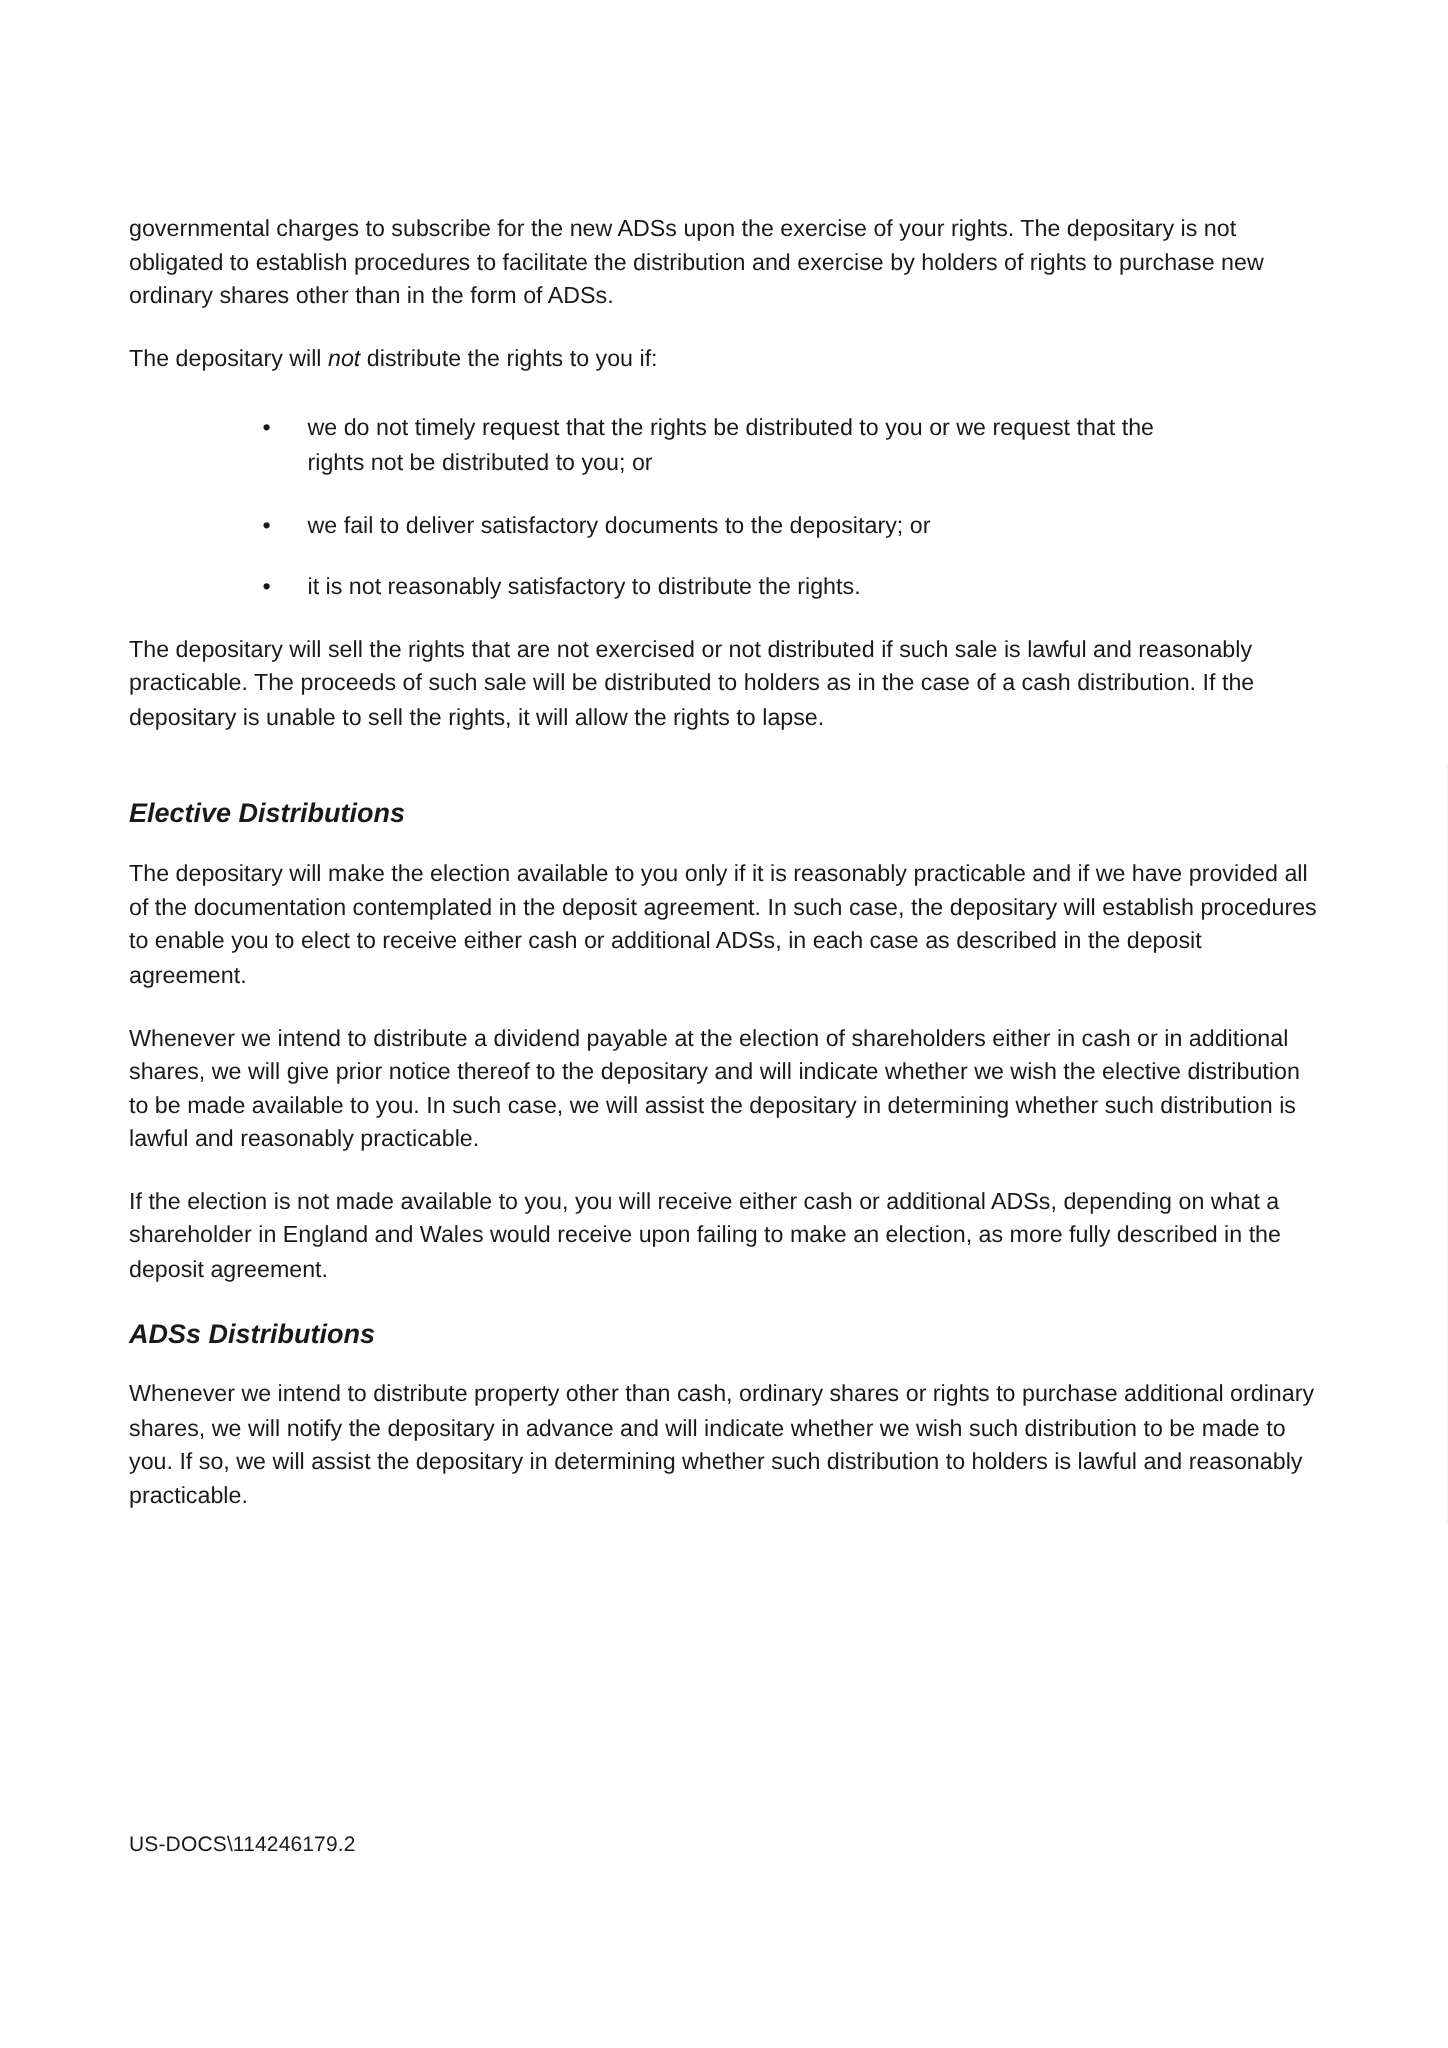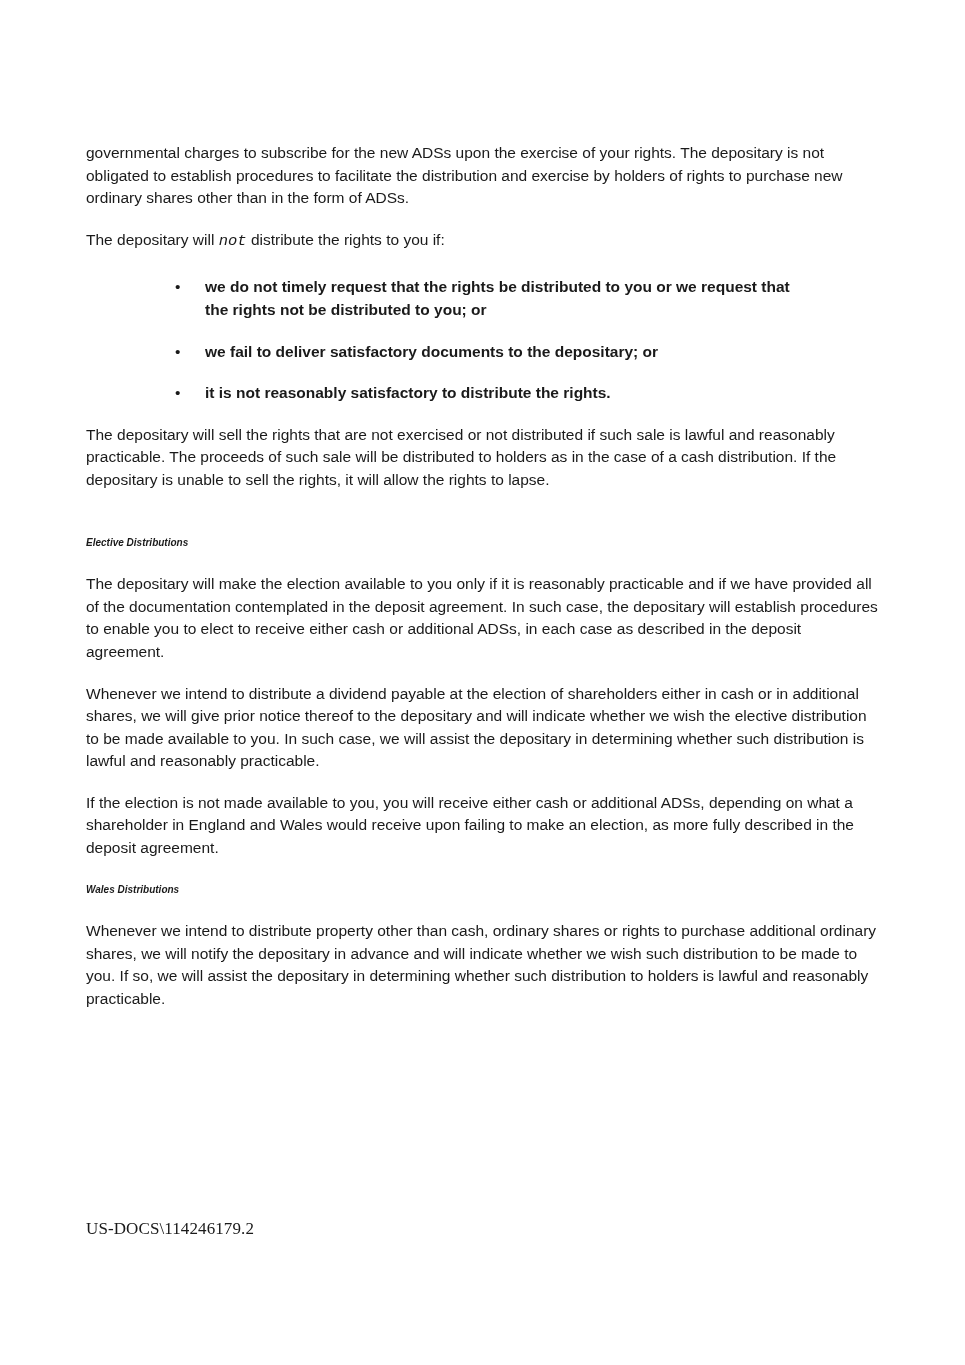--- a/index.html
+++ b/index.html
@@ -17,49 +17,48 @@
   .content {
     position: absolute;
     left: 86px;
     top: 142px;
     width: 795px;
     font-size: 15.5px;
     line-height: 22.6px;
     text-align: left;
   }
   .content p { margin: 0 0 19px 0; }
-  .para-inline em { font-style: italic; font-family: Liberation Mono, monospace; }
+  .para-inline em { font-style: italic; }
   .bullets { margin: 24px 0 0 89px; }
   .bullet {
     display: flex;
     width: 620px;
     margin-bottom: 19px;
   }
   .bullet .marker {
     flex: 0 0 30px;
     width: 30px;
   }
-  .bullet .btext { flex: 1 1 auto; max-width: 590px; font-weight: bold; }
+  .bullet .btext { flex: 1 1 auto; max-width: 590px; }
   .section-heading {
     font-weight: bold;
     font-style: italic;
-    font-size: 10px;
+    font-size: 18px;
     line-height: 22.6px;
     margin: 0 0 19px 0;
   }
   .section-heading.first { margin-top: 40px; }
   .footer {
     position: absolute;
     left: 86px;
     top: 1222px;
-    font-size: 17px;
+    font-size: 14px;
     line-height: 14px;
     color: #1a1a1a;
     letter-spacing: 0.1px;
-    font-family: Liberation Serif, serif;
   }
 </style>
 </head>
 <body>
 
 <div class="page">
   <div class="content">
 
     <p>governmental charges to subscribe for the new ADSs upon the exercise of your rights. The depositary is not obligated to establish procedures to facilitate the distribution and exercise by holders of rights to purchase new ordinary shares other than in the form of ADSs.</p>
 
@@ -83,21 +82,21 @@
     <p>The depositary will sell the rights that are not exercised or not distributed if such sale is lawful and reasonably practicable. The proceeds of such sale will be distributed to holders as in the case of a cash distribution. If the depositary is unable to sell the rights, it will allow the rights to lapse.</p>
 
     <h3 class="section-heading first">Elective Distributions</h3>
 
     <p>The depositary will make the election available to you only if it is reasonably practicable and if we have provided all of the documentation contemplated in the deposit agreement. In such case, the depositary will establish procedures to enable you to elect to receive either cash or additional ADSs, in each case as described in the deposit agreement.</p>
 
     <p>Whenever we intend to distribute a dividend payable at the election of shareholders either in cash or in additional shares, we will give prior notice thereof to the depositary and will indicate whether we wish the elective distribution to be made available to you. In such case, we will assist the depositary in determining whether such distribution is lawful and reasonably practicable.</p>
 
     <p>If the election is not made available to you, you will receive either cash or additional ADSs, depending on what a shareholder in England and Wales would receive upon failing to make an election, as more fully described in the deposit agreement.</p>
 
-    <h3 class="section-heading">Wales Distributions</h3>
+    <h3 class="section-heading">ADSs Distributions</h3>
 
     <p>Whenever we intend to distribute property other than cash, ordinary shares or rights to purchase additional ordinary shares, we will notify the depositary in advance and will indicate whether we wish such distribution to be made to you. If so, we will assist the depositary in determining whether such distribution to holders is lawful and reasonably practicable.</p>
 
 
 
   </div>
 
   <div class="footer">US-DOCS\114246179.2</div>
 </div>
 

